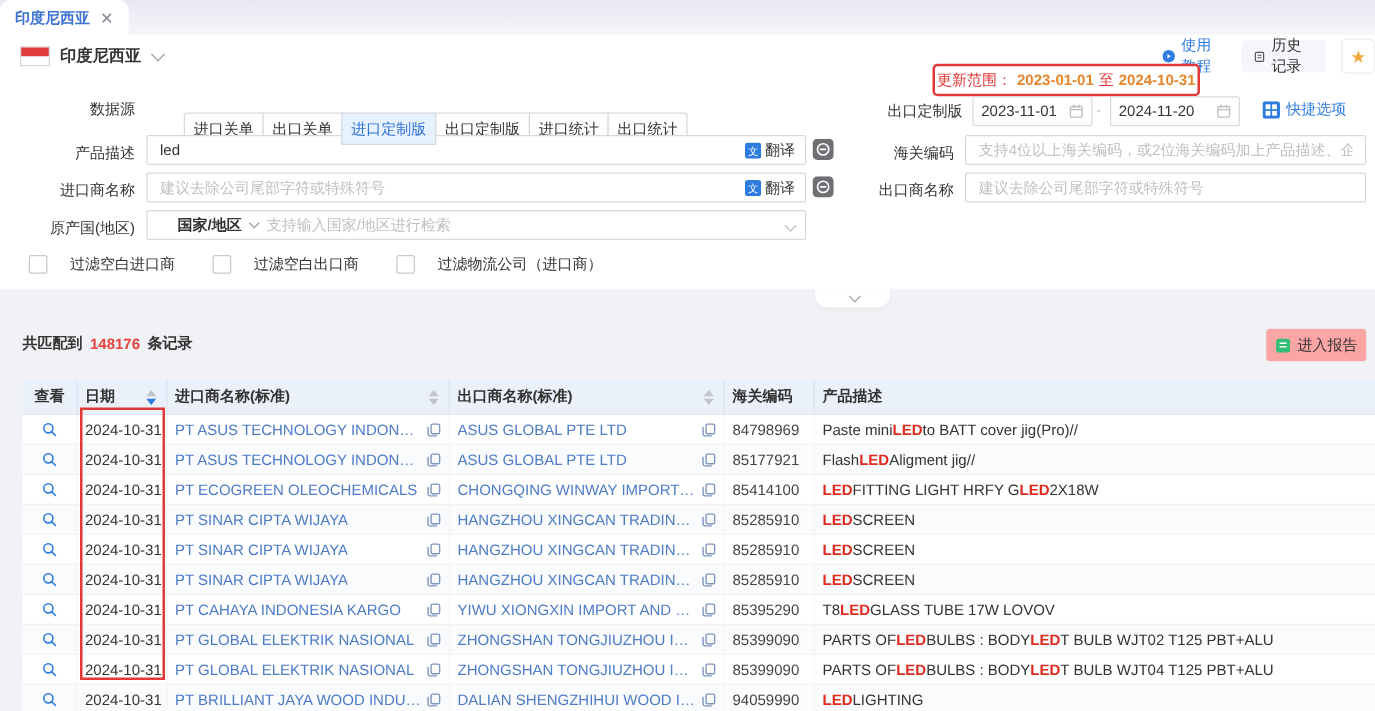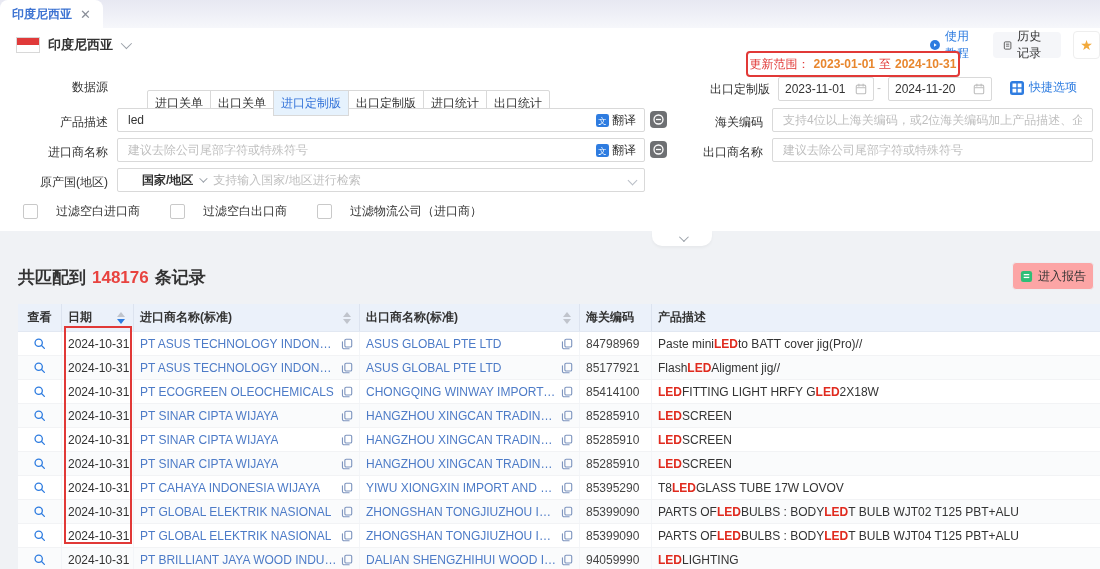--- a/index.html
+++ b/index.html
@@ -69,21 +69,21 @@
   .cb-item{display:flex;align-items:center;gap:18px;cursor:pointer;}
   .cb-box{width:13px;height:13px;border:1px solid #C9C9C9;border-radius:2px;background:#fff;flex:none;}
 
   
   .gray-bg{position:absolute;left:0;top:231px;width:1100px;height:338px;background:#F0F2F5;}
   .notch{position:absolute;left:652px;top:231px;width:60px;height:15px;background:#fff;border-radius:0 0 10px 10px;
     display:flex;align-items:center;justify-content:center;cursor:pointer;box-shadow:0 2px 3px rgba(0,0,0,0.04);}
   .notch .chev{width:6px;height:6px;border-color:#9AA0A8;transform:rotate(45deg) translateY(-2px);}
 
   
-  .result-line{position:absolute;left:18px;top:266px;font-size:17px;font-weight:bold;color:#333;display:flex;gap:6px;align-items:center;}
+  .result-line{position:absolute;left:18px;top:266px;font-size:12px;font-weight:bold;color:#333;display:flex;gap:6px;align-items:center;}
   .result-count{color:#E8433F;}
   .report-btn{position:absolute;left:1012px;top:262px;width:80px;height:26px;background:#fca5a5;border:1px solid #EDEFF2;
     border-radius:4px;display:flex;align-items:center;justify-content:center;gap:5px;color:#333;cursor:pointer;}
 
   
   .tablecard{position:absolute;left:18px;top:304px;width:1082px;height:265px;background:#fff;overflow:hidden;}
   .thead{display:flex;height:28px;background:#EBF1FA;border-bottom:1px solid #E2E8F2;box-sizing:border-box;}
   .th{display:flex;align-items:center;font-weight:bold;color:#333;box-sizing:border-box;padding:0 6px;
     border-right:1px solid #DCE3EF;}
   .th:last-child{border-right:none;}
@@ -529,21 +529,21 @@
           <div class="td c0">
             <span class="view-btn">
               <svg width="13" height="13" viewBox="0 0 16 16">
                 <circle cx="7" cy="7" r="4.5" fill="none" stroke="#2E7CE0" stroke-width="1.6"></circle>
                 <line x1="10.5" y1="10.5" x2="14" y2="14" stroke="#2E7CE0" stroke-width="1.6" stroke-linecap="round"></line>
               </svg>
             </span>
           </div>
           <div class="td c1">2024-10-31</div>
           <div class="td c2">
-            <span class="comp-link">PT CAHAYA INDONESIA WIJAYA</span>
+            <span class="comp-link">PT CAHAYA INDONESIA KARGO</span>
             <span class="copy-ico">
               <svg width="12" height="12" viewBox="0 0 14 14">
                 <rect x="4.5" y="1.5" width="8" height="9" rx="1.5" fill="none" stroke="#7D94BE" stroke-width="1.3"></rect>
                 <path d="M9.5 12.5H3.5A1.8 1.8 0 0 1 1.7 10.7V4.5" fill="none" stroke="#7D94BE" stroke-width="1.3" stroke-linecap="round"></path>
               </svg>
             </span>
           </div>
           <div class="td c3">
             <span class="comp-link">YIWU XIONGXIN IMPORT AND EXPORT...</span>
             <span class="copy-ico">

